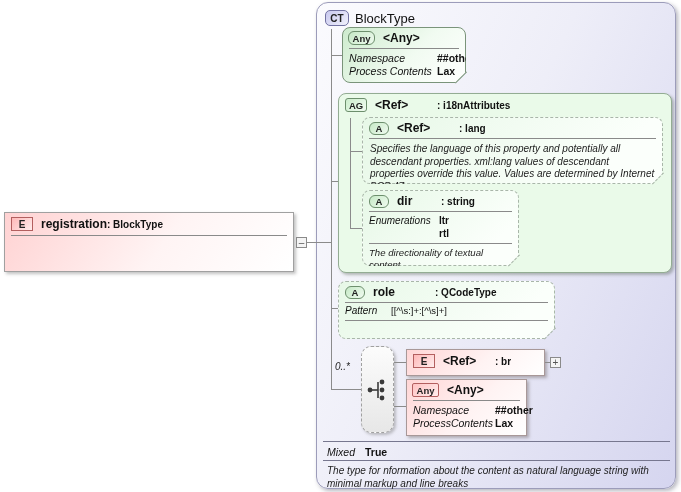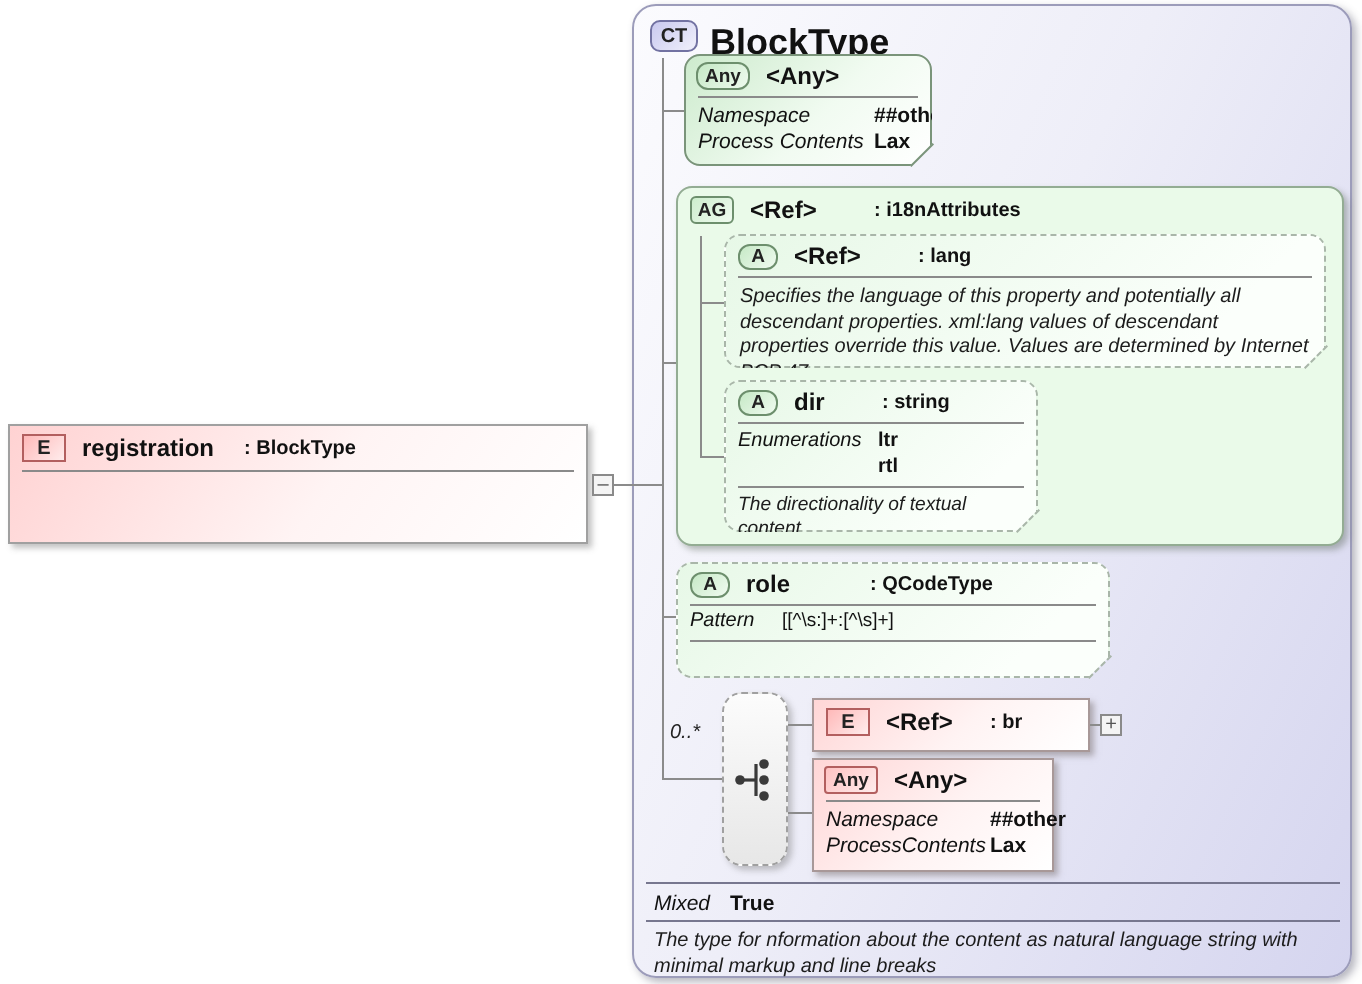--- a/index.html
+++ b/index.html
@@ -72,35 +72,35 @@
               color:#555; cursor:pointer; z-index:6; }
 
   .occurs { position:absolute; font-style:italic; font-size:10px; color:#222; }
 
   
   #reg { position:absolute; left:4px; top:212px; width:290px; height:60px;
          background:linear-gradient(125deg,#ffd2d2 0%, #fff4f4 55%, #ffffff 100%);
          border:1px solid #a0a0a0; box-shadow:2px 2px 3px rgba(120,120,120,.45); }
   #reg .desc { font-size:9.5px; white-space:pre-line; padding:2px 7px; }
 
-  .ct-title { position:absolute; left:38px; top:8px; font-size:18px; font-weight:bold; }
+  .ct-title { position:absolute; left:38px; top:8px; font-size:13px; font-weight:normal; }
 
   .mixedrow { position:absolute; display:flex; font-size:10.5px; }
   .bottom-desc { position:absolute; font-style:italic; font-size:10px; line-height:1.3; color:#1c1c1c; }
 </style>
 </head>
 <body>
 
 <div id="canvas">
 
   <div id="reg">
     <div class="titlerow">
       <span class="badge badge-e">E</span>
       <span class="bname">registration</span>
-      <span class="btype" style="margin-left:15px;">: BlockType</span>
+      <span class="btype" style="margin-left:0;">: BlockType</span>
     </div>
     <div class="sep"></div>
   </div>
 
   <div class="expander" style="left:296px; top:237px;">–</div>
   <div class="line hline" style="left:307px; top:242px; width:24px; z-index:5;"></div>
 
   <div id="panel">
 
     <span class="badge badge-ct panel-child" style="left:8px; top:7px;">CT</span>

